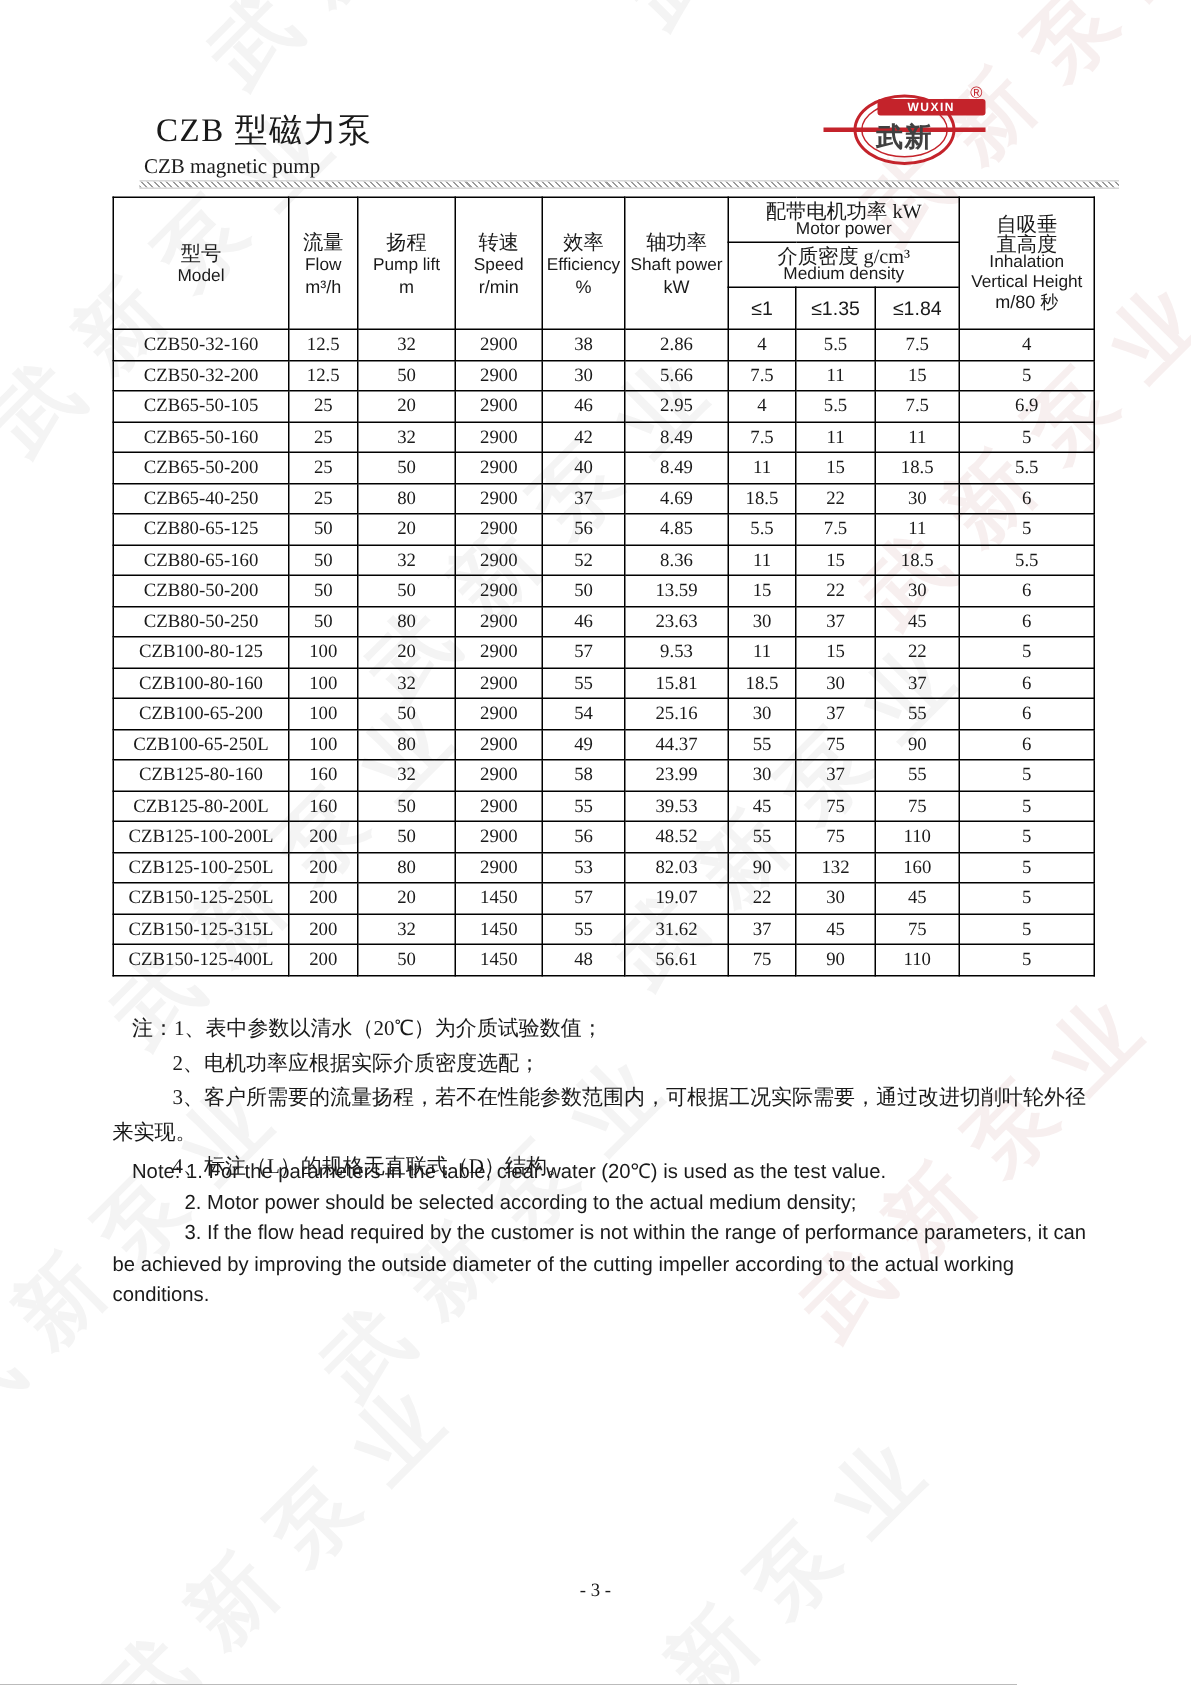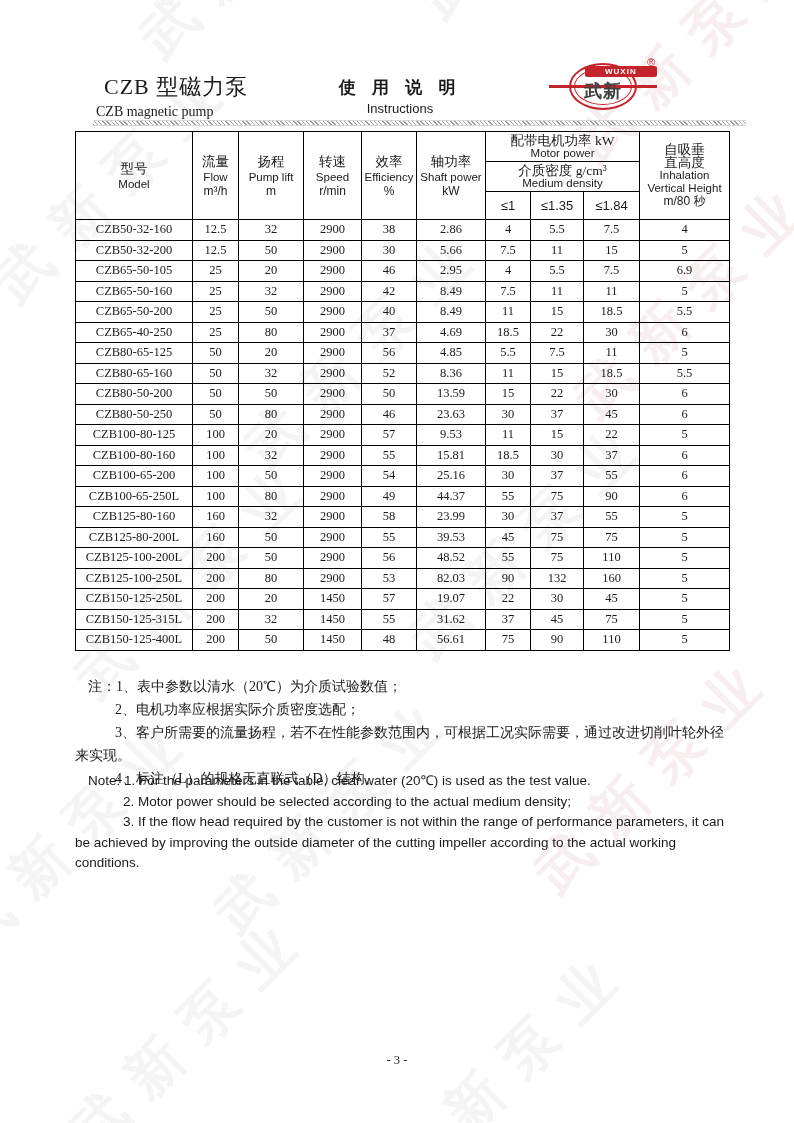--- a/index.html
+++ b/index.html
@@ -95,24 +95,20 @@
       <div class="wm p" style="left: 545px; top: 845px;">武新泵业</div>
       <div class="wm g" style="left: 80px; top: 1105px;">武新泵业</div>
       <div class="wm g" style="left: 400px; top: 1140px;">武新泵业</div>
     </div>
 
   <div class="hdr-left">
     <div class="zh">CZB 型磁力泵</div>
     <div class="en">CZB magnetic pump</div>
   </div>
 
-  <div class="hdr-center">
-    <div class="zh">使 用 说 明</div>
-    <div class="en">Instructions</div>
-  </div>
 
   <div class="logo">
     <div class="hline"></div>
     <div class="ell-outer"></div>
     <div class="ell-inner"></div>
     <div class="brand-zh">武新</div>
     <div class="brand-en">WUXIN</div>
     <div class="reg">®</div>
   </div>
 

